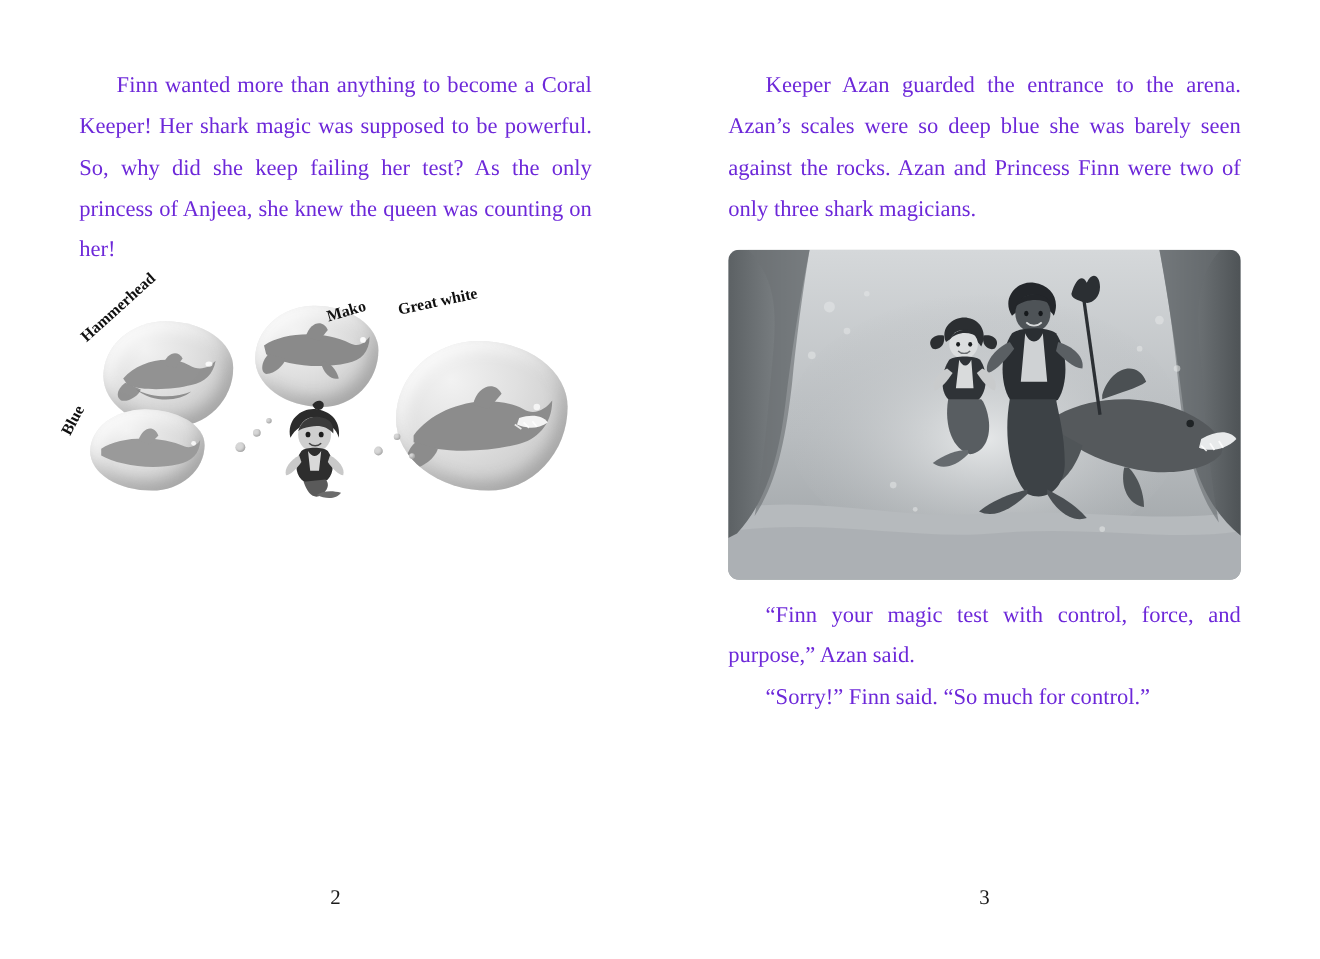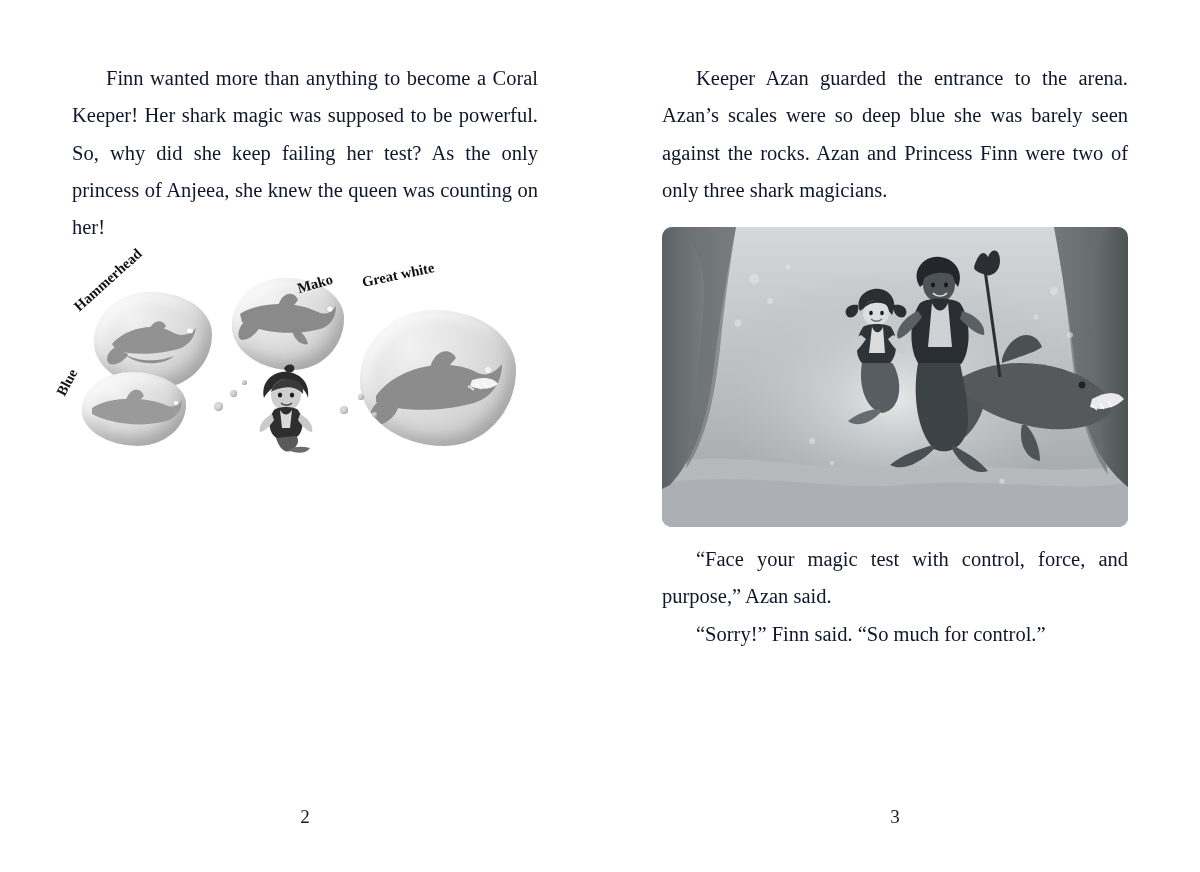--- a/index.html
+++ b/index.html
@@ -34,21 +34,21 @@
     width: 466px;
   }
 
   p.body {
     margin: 0;
     font-size: 20.5px;
     line-height: 1.82;
     text-align: justify;
     text-justify: inter-word;
     hyphens: none;
-    color: #0f172a;
+    color: #6d28d9;
   }
   p.body.indent { text-indent: 34px; }
   p.body em { font-style: italic; }
 
   .folio {
     position: absolute;
     bottom: 44px;
     width: 466px;
     text-align: center;
     font-size: 19px;
@@ -320,20 +320,20 @@
             <circle cx="392" cy="64" r="4"></circle>
             <circle cx="374" cy="90" r="2.6"></circle>
             <circle cx="408" cy="108" r="3"></circle>
             <circle cx="150" cy="214" r="3"></circle>
             <circle cx="170" cy="236" r="2.2"></circle>
             <circle cx="340" cy="254" r="2.6"></circle>
           </g>
         </svg>
       </div>
 
-      <p class="body indent">“Face your magic test with control, force, and purpose,” Azan said.</p>
+      <p class="body indent">“Finn your magic test with control, force, and purpose,” Azan said.</p>
       <p class="body indent">“Sorry!” Finn said. “So much for control.”</p>
     </div>
 
     <div class="folio folio-right">3</div>
   </div>
 
 </div>
 
 </body></html>

